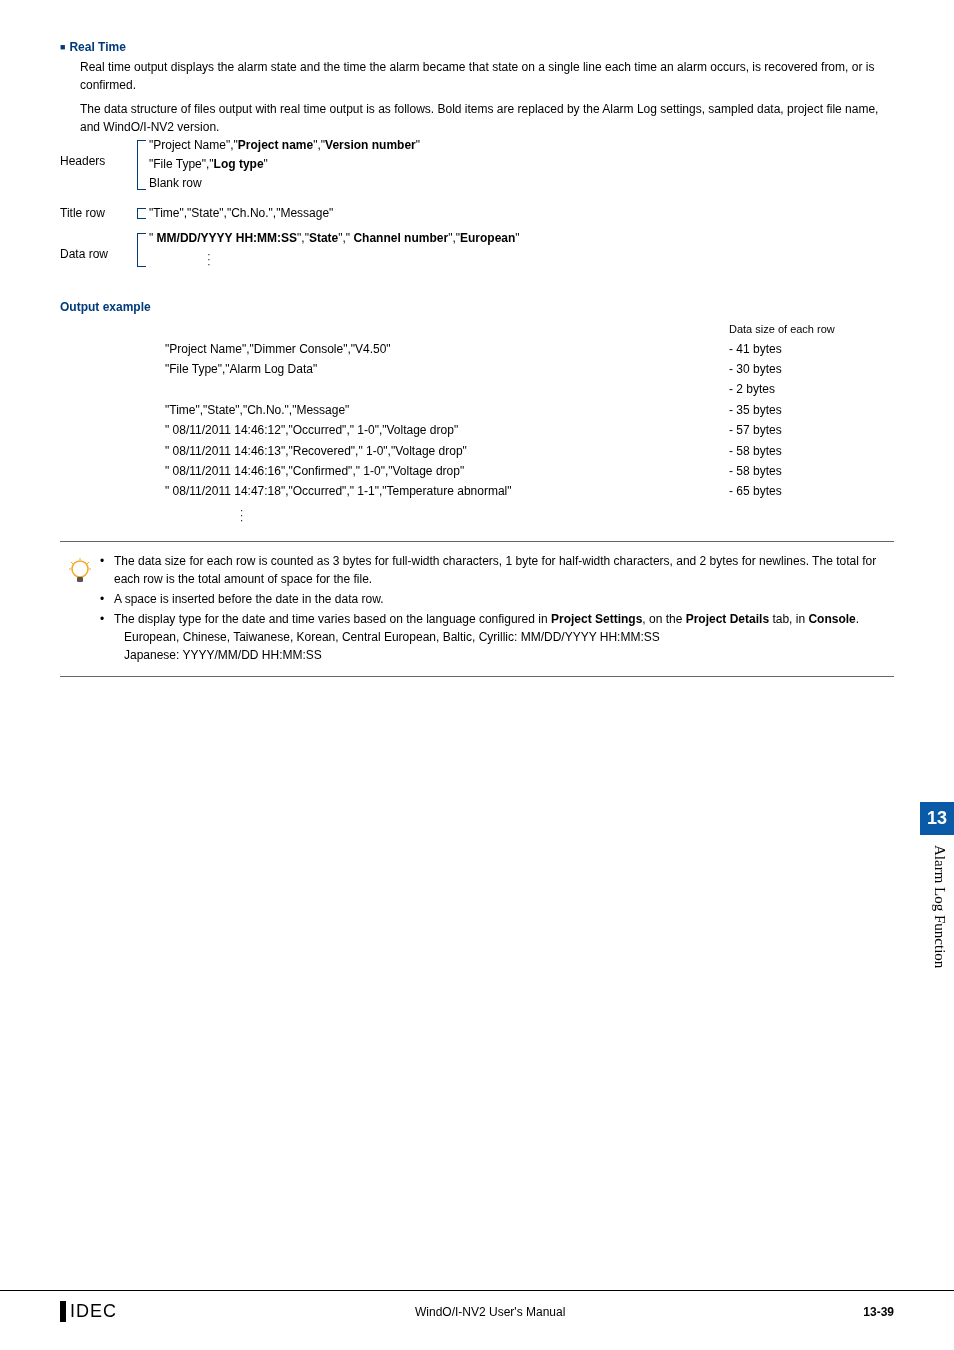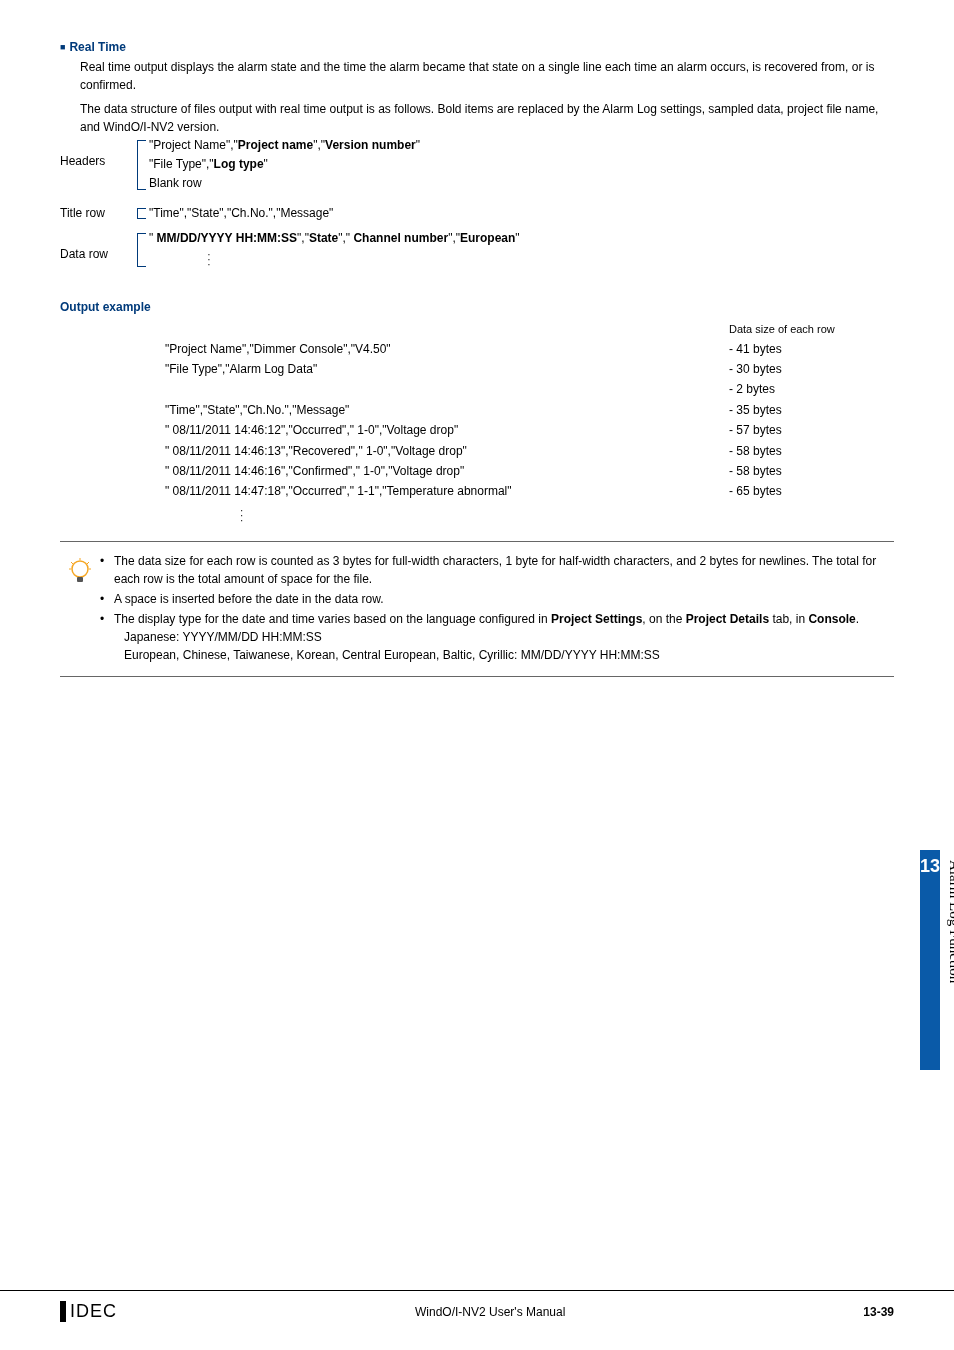--- a/index.html
+++ b/index.html
@@ -128,25 +128,25 @@
   }
   .note-content .li .dot {
     width: 14px;
   }
   .note-content .li .txt {
     flex: 1;
   }
   .side-tab {
     position: absolute;
     right: 0;
-    top: 850px;
+    top: 802px;
     width: 34px;
     height: 220px;
     display: flex;
-    flex-direction: row;
+    flex-direction: column;
   }
   .tab-num {
     background: #0a5aa8;
     color: #fff;
     font-weight: bold;
     text-align: center;
     font-size: 18px;
     padding: 6px 0;
   }
   .tab-text {
@@ -295,22 +295,22 @@
           <div class="txt">The data size for each row is counted as 3 bytes for full-width characters, 1 byte for half-width characters, and 2 bytes for newlines. The total for each row is the total amount of space for the file.</div>
         </div>
       <div class="li">
           <div class="dot">•</div>
           <div class="txt">A space is inserted before the date in the data row.</div>
         </div>
       <div class="li">
           <div class="dot">•</div>
           <div class="txt">
         <span>The display type for the date and time varies based on the language configured in </span><b>Project Settings</b><span>, on the </span><b>Project Details</b><span> tab, in </span><b>Console</b><span>.</span>
+        <div style="margin-left:10px;">European, Chinese, Taiwanese, Korean, Central European, Baltic, Cyrillic: MM/DD/YYYY HH:MM:SS</div>
         <div style="margin-left:10px;">Japanese: YYYY/MM/DD HH:MM:SS</div>
-        <div style="margin-left:10px;">European, Chinese, Taiwanese, Korean, Central European, Baltic, Cyrillic: MM/DD/YYYY HH:MM:SS</div>
       </div>
         </div>
     </div>
   </div>
 
 </div>
 
 <div class="side-tab">
   <div class="tab-num">13</div>
   <div class="tab-text">Alarm Log Function</div>

